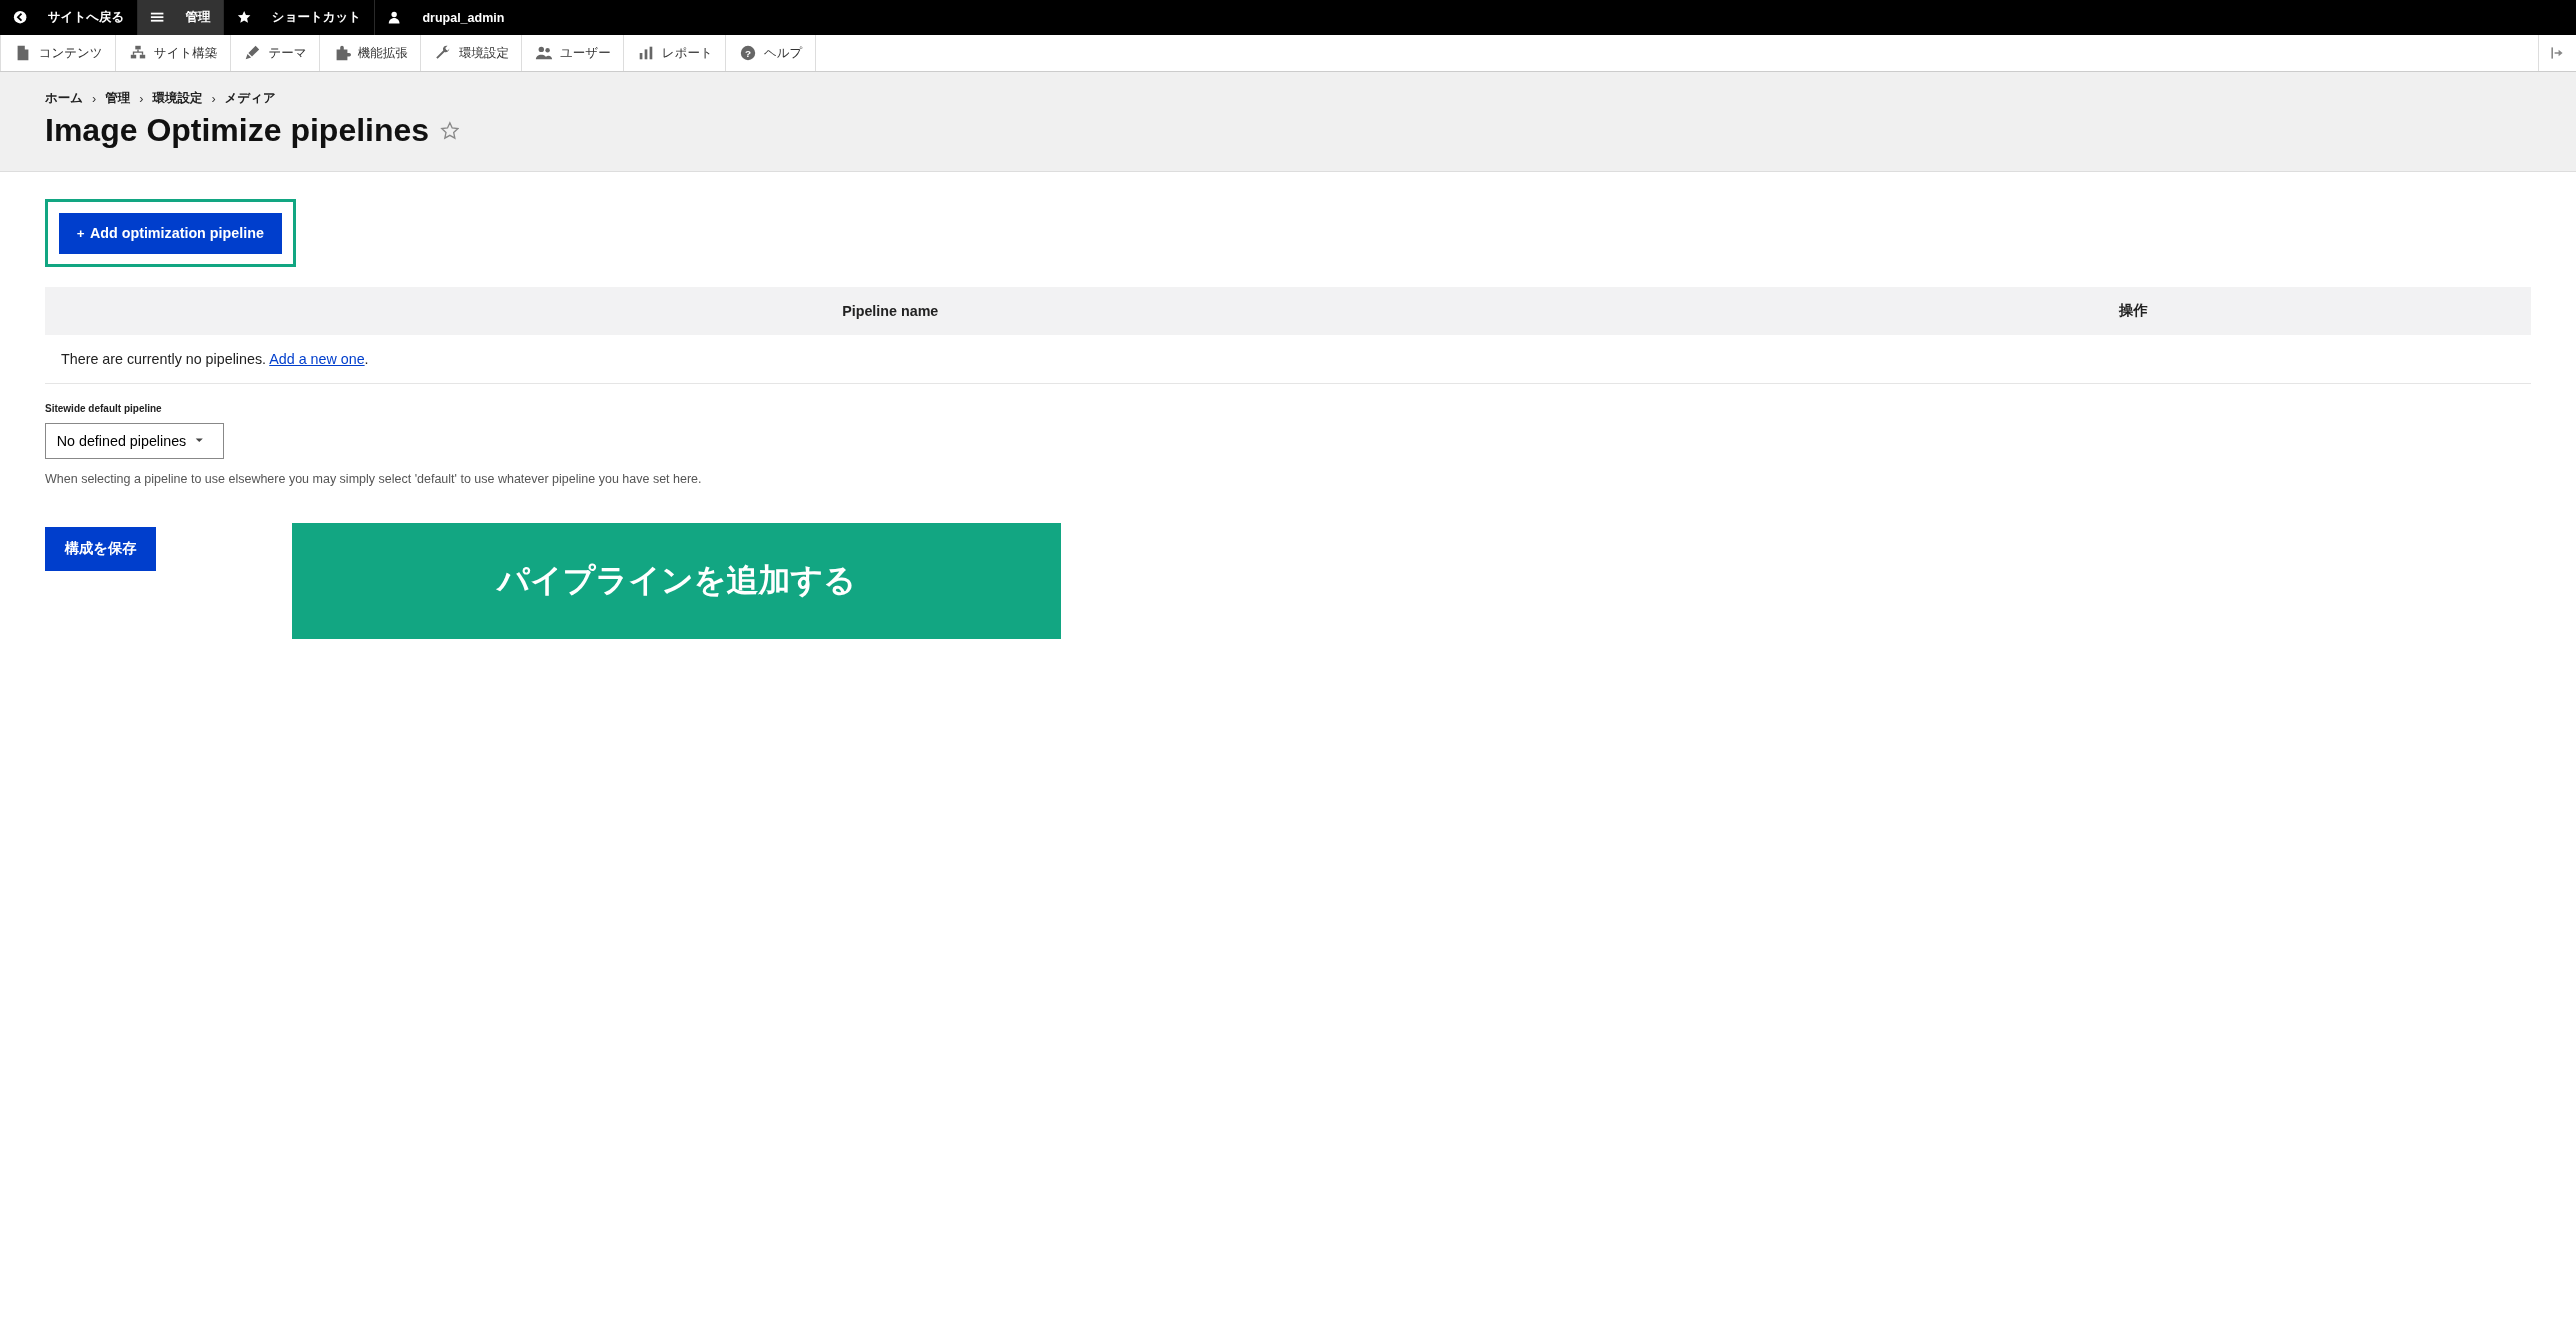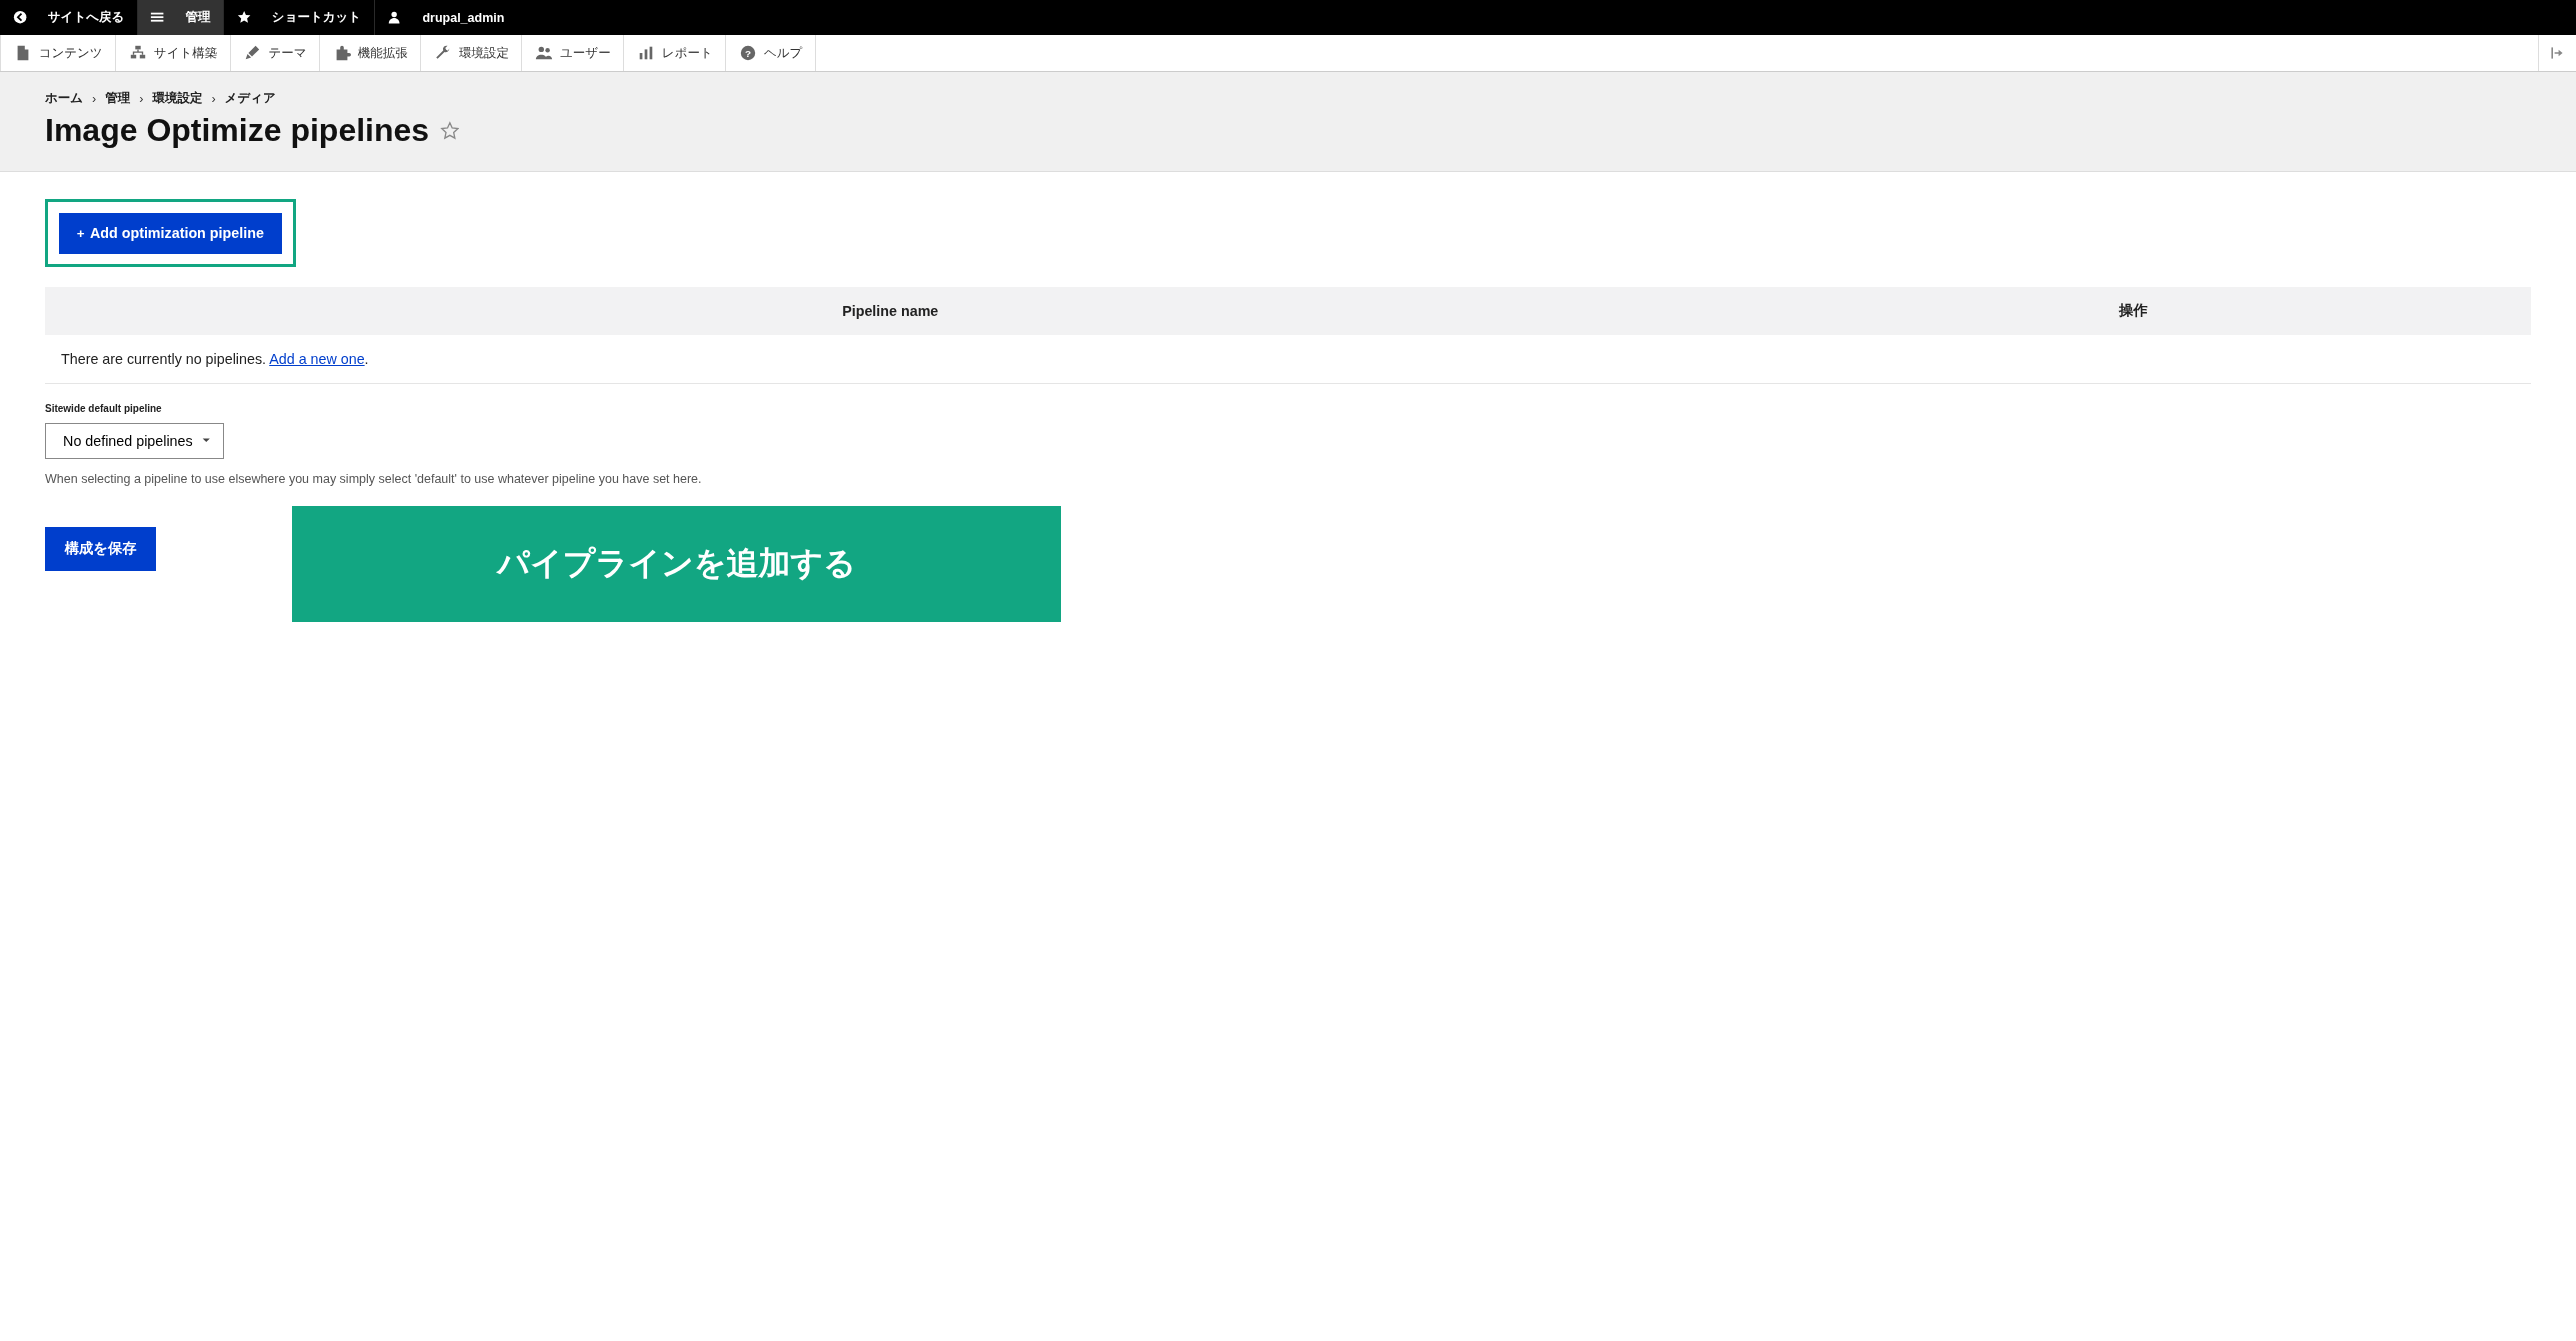--- a/index.html
+++ b/index.html
@@ -37,27 +37,27 @@
     .highlight-box { border: 3.6px solid #12a682; display: inline-block; padding: 10.7px; margin-bottom: 19.7px; }
     .btn-primary { background: #003ecc; color: #fff; border: none; padding: 12.5px 18px; font-size: 14.3px; font-weight: bold; cursor: pointer; display: inline-flex; align-items: center; gap: 5.4px; }
     .btn-primary .plus { font-size: 13.4px; font-weight: bold; }
     
     .table { width: 100%; border-collapse: collapse; }
     .table th { background: #f2f2f3; text-align: center; padding: 14.3px 16px; font-size: 14.3px; font-weight: bold; color: #222; }
     .table td { padding: 16px; font-size: 14.3px; color: #222; border-bottom: 0.9px solid #e5e5e5; }
     .table td a { color: #003ecc; text-decoration: underline; }
     
     .field-label { font-size: 10px; font-weight: bold; color: #222; margin-bottom: 9px; }
-    .select { border: 0.9px solid #888; padding: 9px 10.7px; font-size: 14.3px; background: #fff; display: inline-flex; align-items: center; gap: 7.2px; cursor: pointer; min-width: 179px; justify-content: flex-end; }
+    .select { border: 0.9px solid #888; padding: 9px 10.7px; font-size: 14.3px; background: #fff; display: inline-flex; align-items: center; gap: 7.2px; cursor: pointer; min-width: 179px; justify-content: flex-start; }
     .select-chevron svg { fill: #444; width: 12.5px; height: 12.5px; }
     .help-text { font-size: 12.5px; color: #555; margin-top: 12.5px; }
     
     .btn-save { background: #003ecc; color: #fff; border: none; padding: 12.5px 19.7px; font-size: 14.3px; font-weight: bold; cursor: pointer; margin-top: 41px; }
     
-    .overlay-label { position: absolute; background: #12a682; color: #fff; font-size: 32px; font-weight: bold; padding: 36px 72px; left: 292px; top: 506px; width: 769px; text-align: center; }
+    .overlay-label { position: absolute; background: #12a682; color: #fff; font-size: 32px; font-weight: bold; padding: 36px 72px; left: 292px; top: 523px; width: 769px; text-align: center; }
   </style>
 </head>
 <body>
 
 <div class="topbar">
   <div class="topbar-item">
     <span class="topbar-icon">
       <svg viewBox="0 0 16 16">
           <circle cx="8" cy="8" r="7" fill="#fff"></circle>
           <path d="M9.5 4 L5.5 8 L9.5 12" stroke="#000" stroke-width="2" fill="none"></path>

